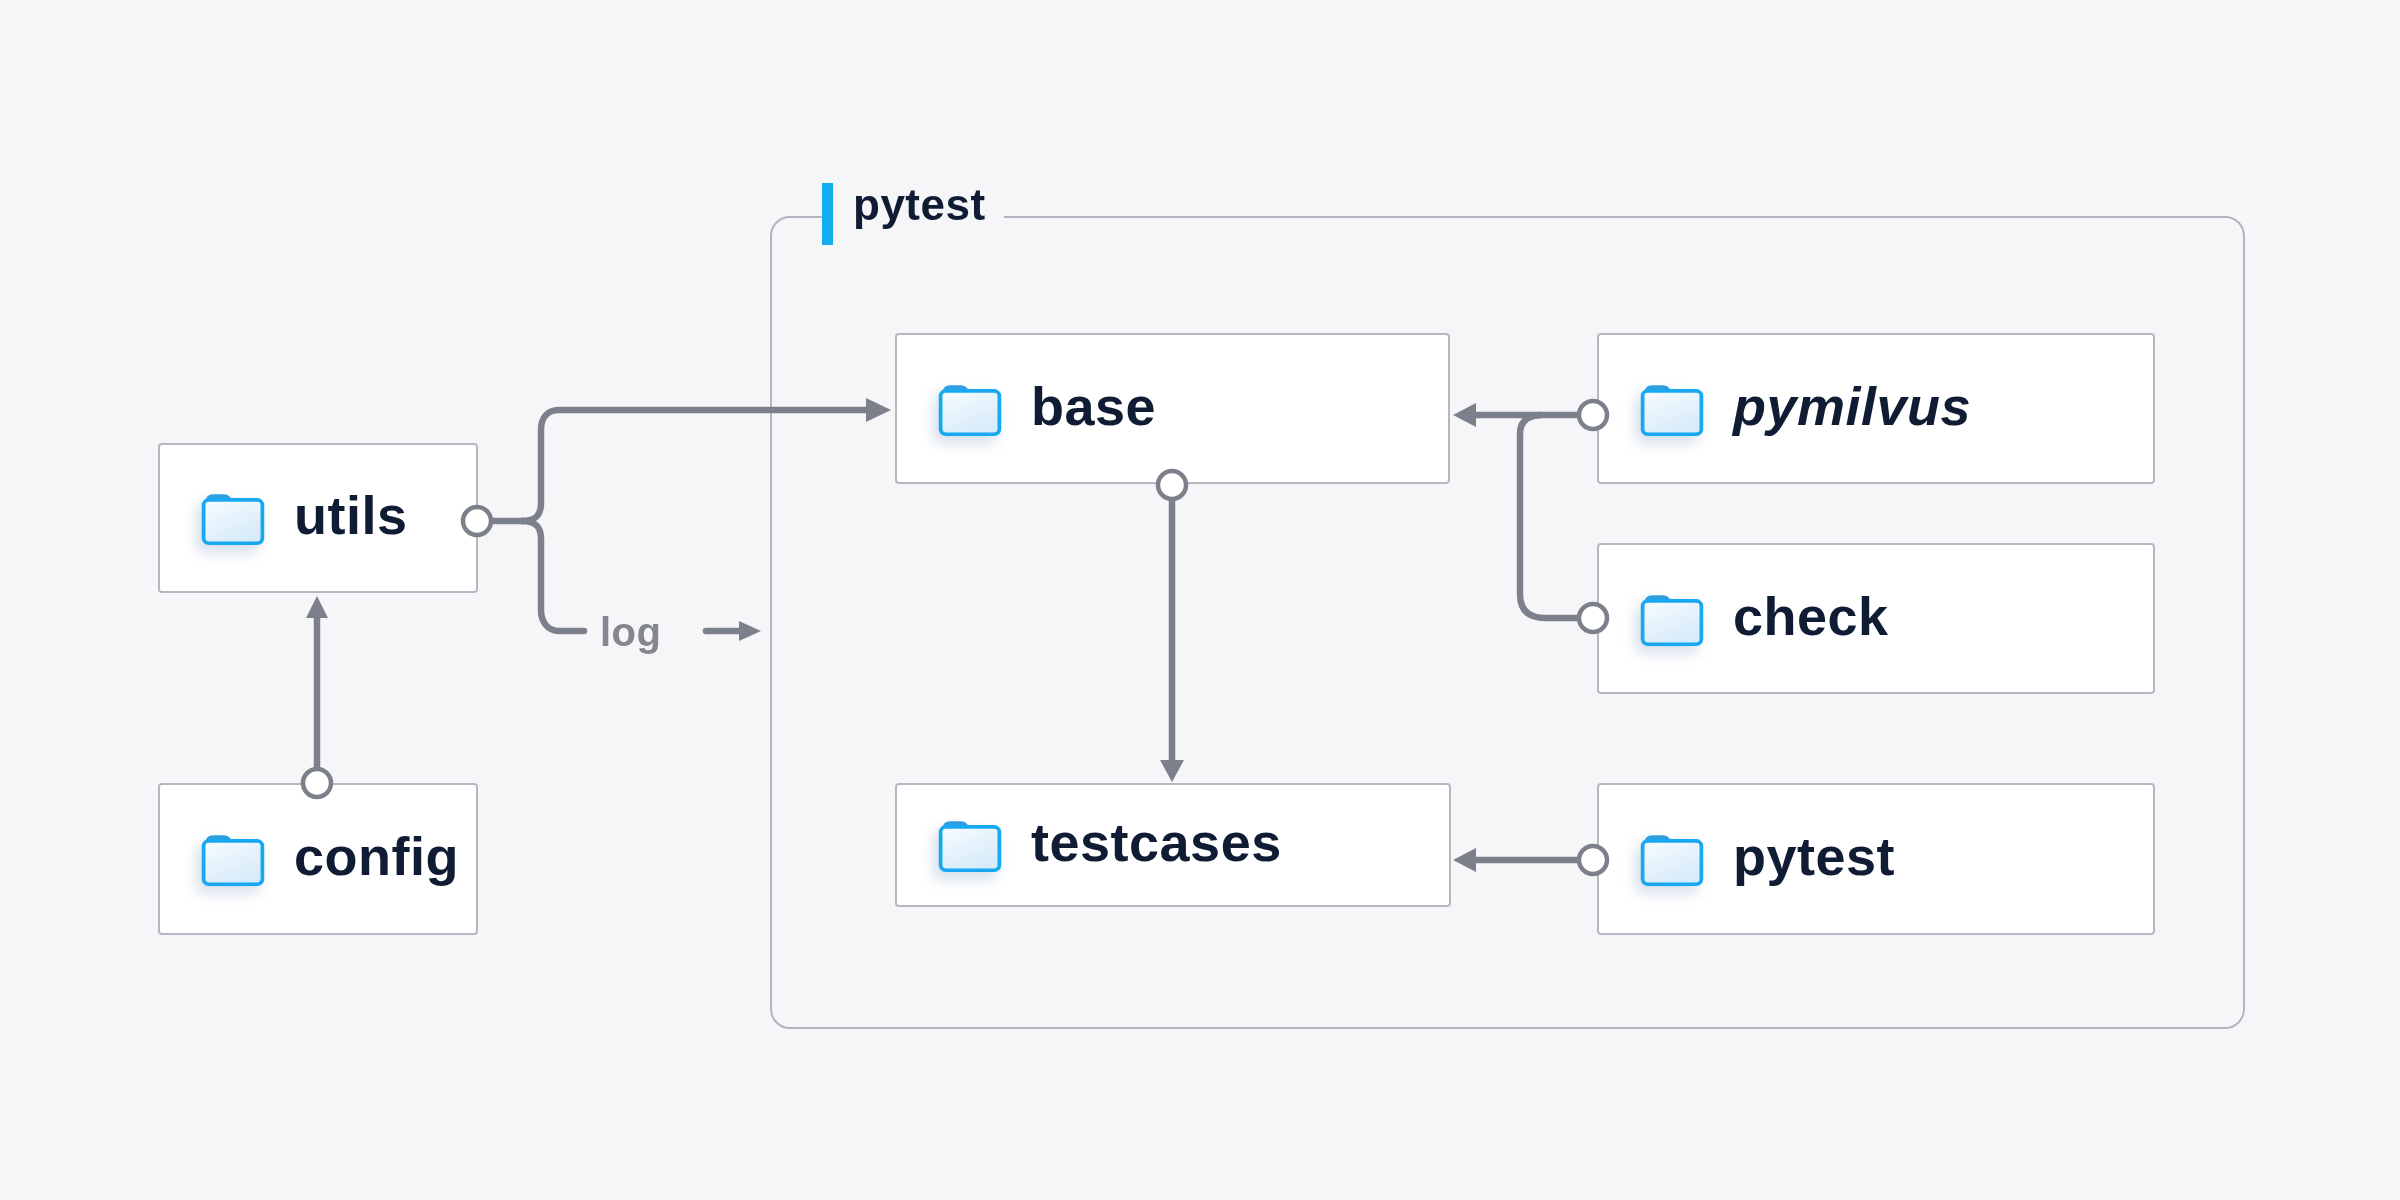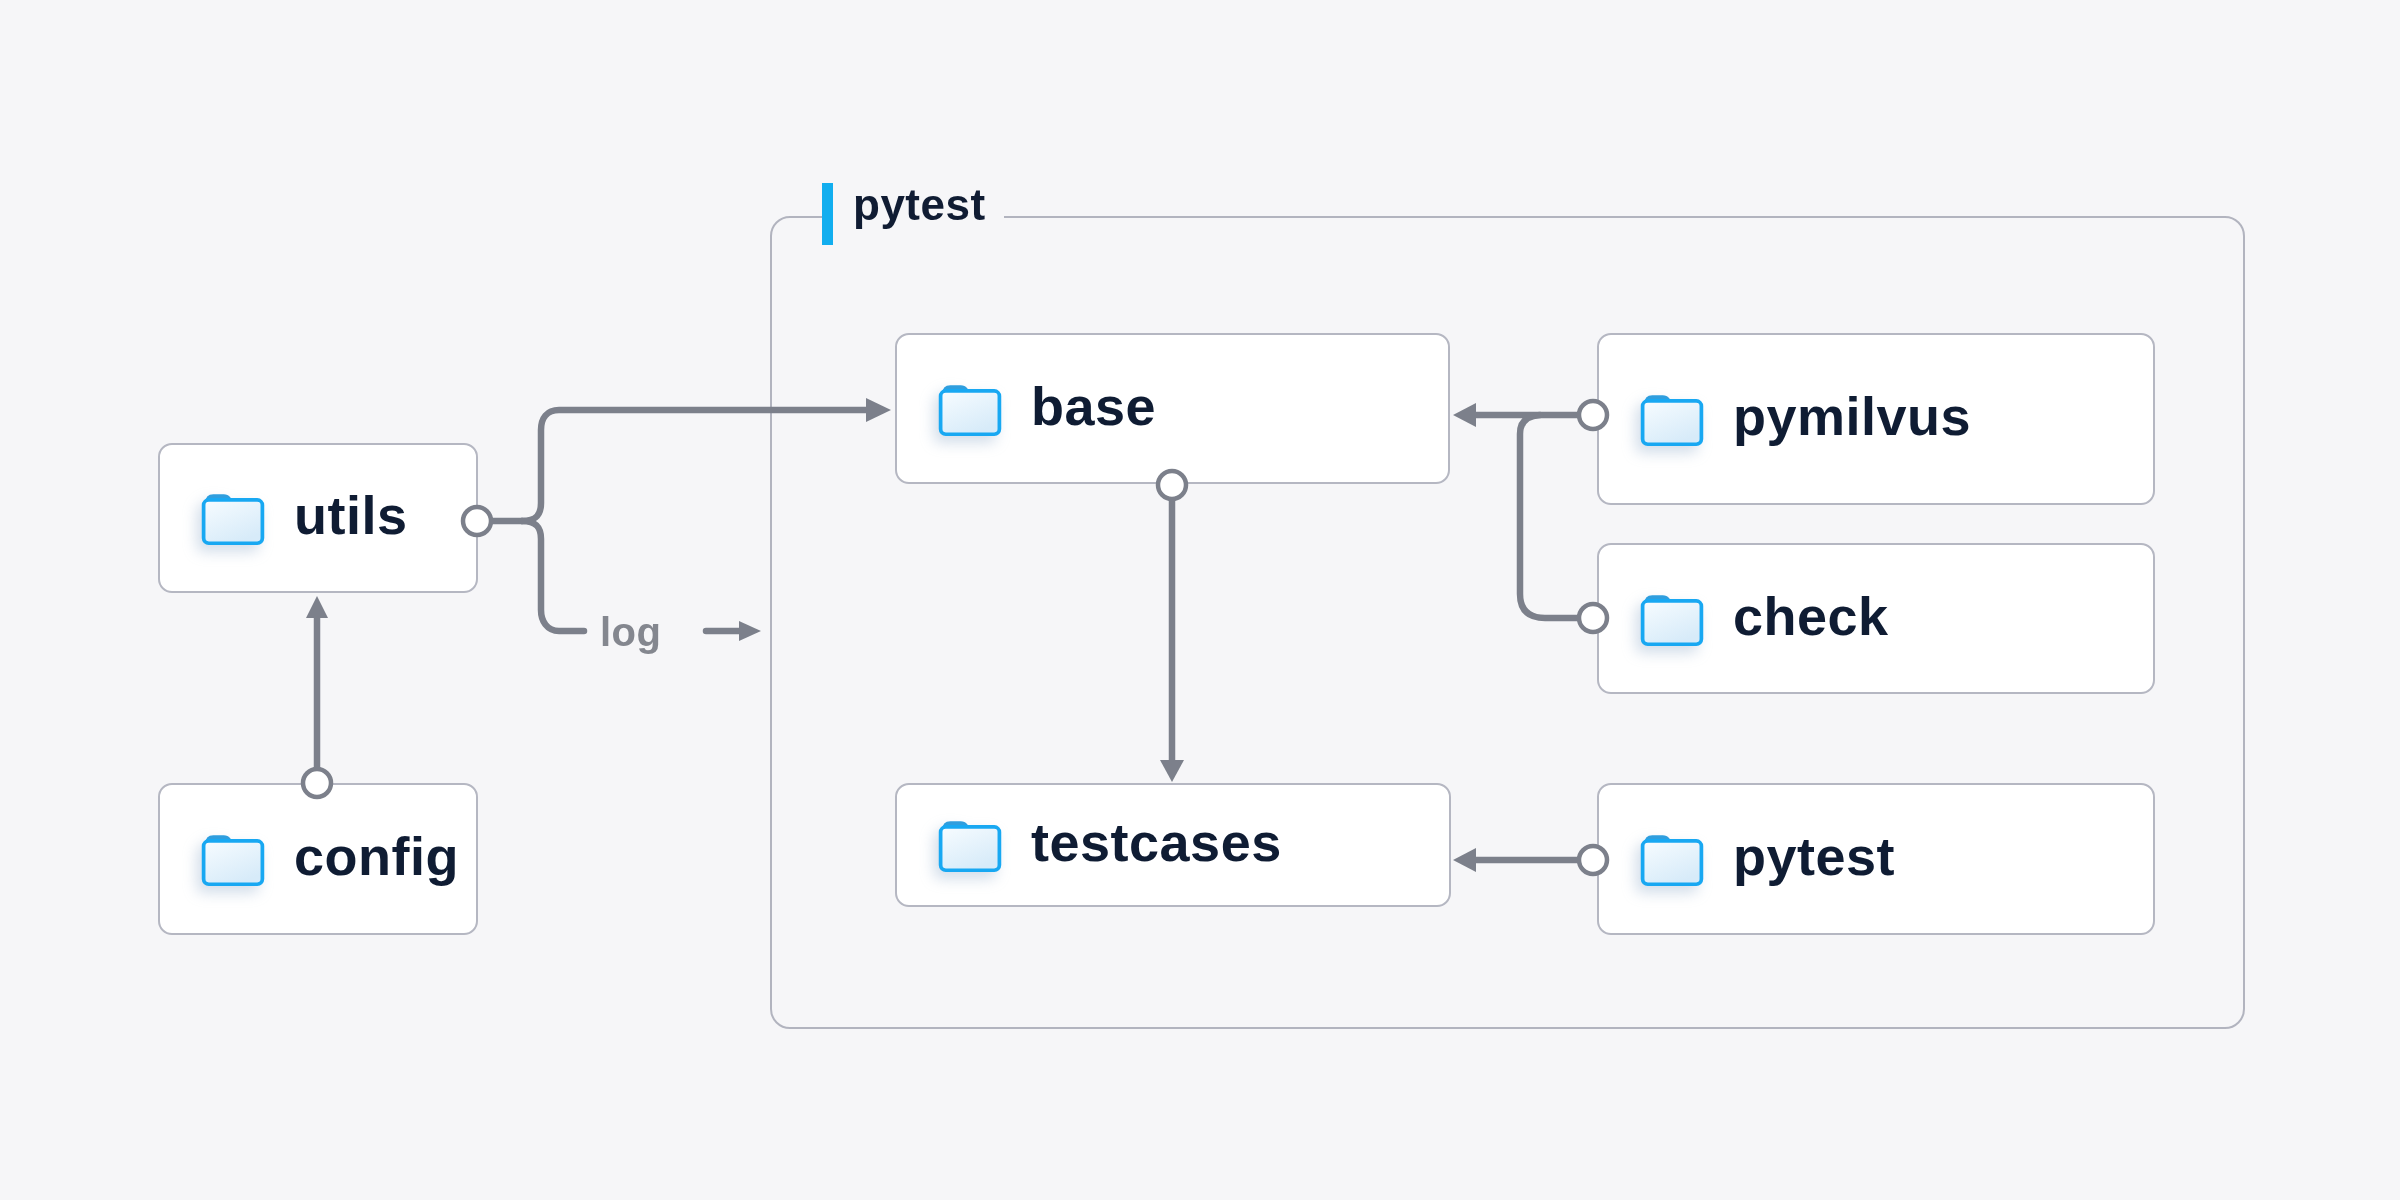--- a/index.html
+++ b/index.html
@@ -49,21 +49,21 @@
     color: #101c33;
     letter-spacing: 0.5px;
     line-height: 1;
     padding-bottom: 4px;
   }
   
   .node {
     position: absolute;
     background: #ffffff;
     border: 2.5px solid #b5b7c2;
-    border-radius: 14px;
+    border-radius: 4px;
     box-sizing: border-box;
     display: flex;
     align-items: center;
     padding-left: 40px;
     gap: 28px;
     z-index: 2;
   }
   .node .label {
     font-size: 54px;
     font-weight: 700;
@@ -74,21 +74,21 @@
     white-space: nowrap;
   }
   .node svg.folder {
     width: 66px; height: 58px;
     flex: 0 0 auto;
     filter: drop-shadow(-5px 7px 7px rgba(110, 145, 185, 0.30));
   }
   #node-utils     { left: 158px;  top: 443px; width: 320px; height: 150px; }
   #node-config    { left: 158px;  top: 783px; width: 320px; height: 152px; }
   #node-base      { left: 895px;  top: 333px; width: 555px; height: 151px; }
-  #node-pymilvus  { left: 1597px; top: 333px; width: 558px; height: 172px; }
+  #node-pymilvus  { left: 1597px; top: 333px; width: 558px; height: 151px; font-style: italic; }
   #node-check     { left: 1597px; top: 543px; width: 558px; height: 151px; }
   #node-testcases { left: 895px;  top: 783px; width: 556px; height: 124px; }
   #node-common    { left: 1597px; top: 783px; width: 558px; height: 152px; }
   
   svg.wires {
     position: absolute;
     left: 0; top: 0;
     width: 2400px;
     height: 1200px;
     z-index: 4;

